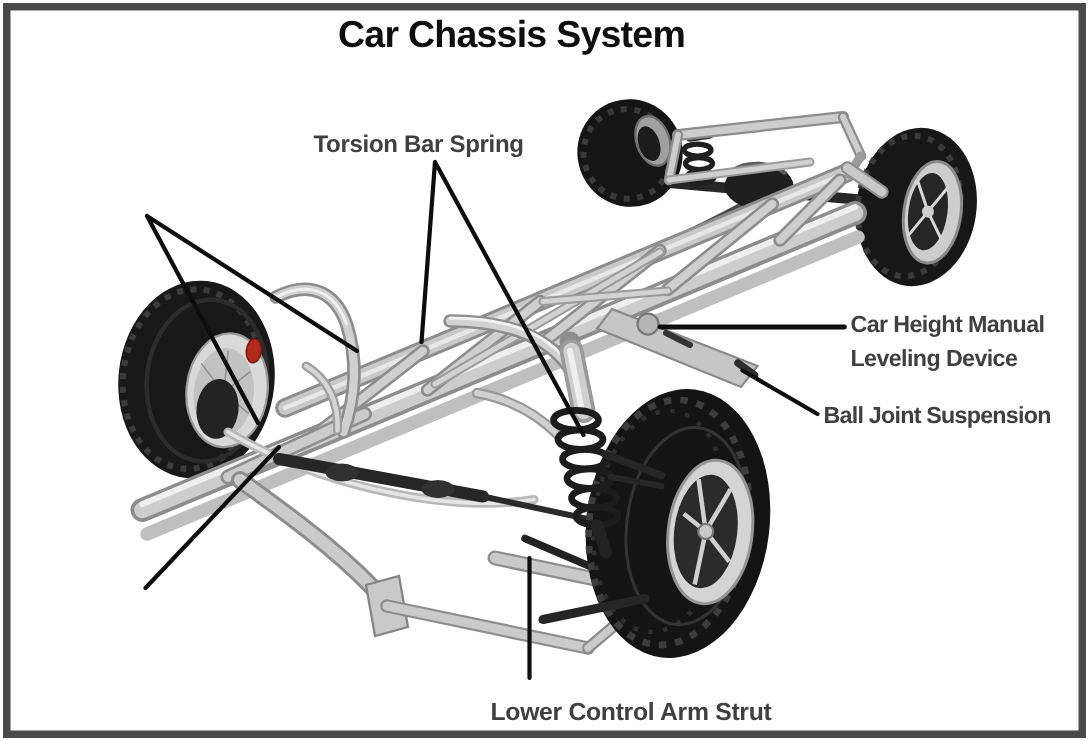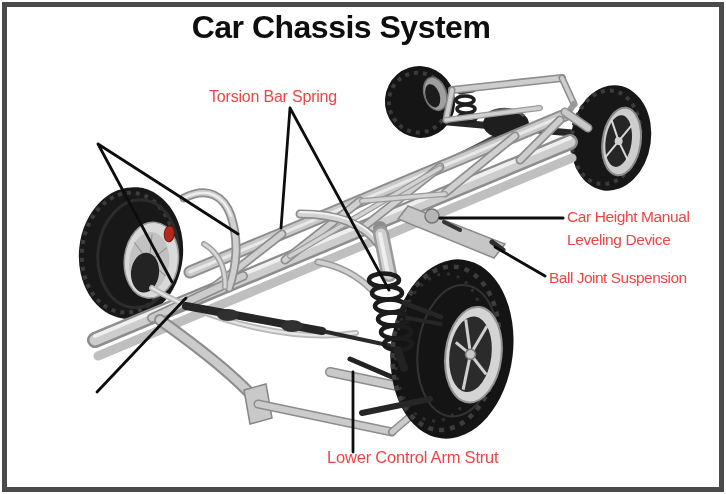--- a/index.html
+++ b/index.html
@@ -7,32 +7,32 @@
     position:relative;width:726px;height:494px;background:#ffffff;overflow:hidden;
     font-family:"Liberation Sans",sans-serif;
   }
   .frame-border{
     position:absolute;left:2px;top:2px;right:2px;bottom:2px;
     border:5px solid #4a4a4a;pointer-events:none;z-index:5;
   }
   .art{position:absolute;left:0;top:0;z-index:1;}
   .ttl{
     position:absolute;left:0;top:9px;width:682px;text-align:center;
-    font-size:32px;font-weight:bold;color:#0e0e0e;letter-spacing:-0.5px;z-index:3;
+    font-size:25px;font-weight:bold;color:#0e0e0e;letter-spacing:-0.5px;z-index:3;
   }
   .lbl{
-    position:absolute;font-weight:normal;color:#ef4444;z-index:3;
+    position:absolute;font-weight:bold;color:#404040;z-index:3;
     letter-spacing:-0.2px;line-height:23px;
   }
   #lbl-torsion{left:209px;top:85px;font-size:16px;}
   #lbl-anti{left:14px;top:110px;font-size:16px;width:132px;}
   #lbl-carheight{left:567px;top:205px;font-size:15.5px;width:150px;letter-spacing:-0.4px;}
   #lbl-ball{left:549px;top:266px;font-size:15.5px;letter-spacing:-0.5px;}
   #lbl-rubber{left:31px;top:394px;font-size:16px;width:186px;line-height:24px;}
-  #lbl-lower{left:327px;top:446px;font-size:16.5px;}
+  #lbl-lower{left:327px;top:464px;font-size:16.5px;}
 </style>
 </head>
 <body>
 
 <div class="stage">
 
   <svg class="art" width="726" height="494" viewBox="0 0 726 494">
 
     <g transform="rotate(-18 420 102)">
       <ellipse cx="420" cy="102" rx="35" ry="36" fill="#151515"></ellipse>

